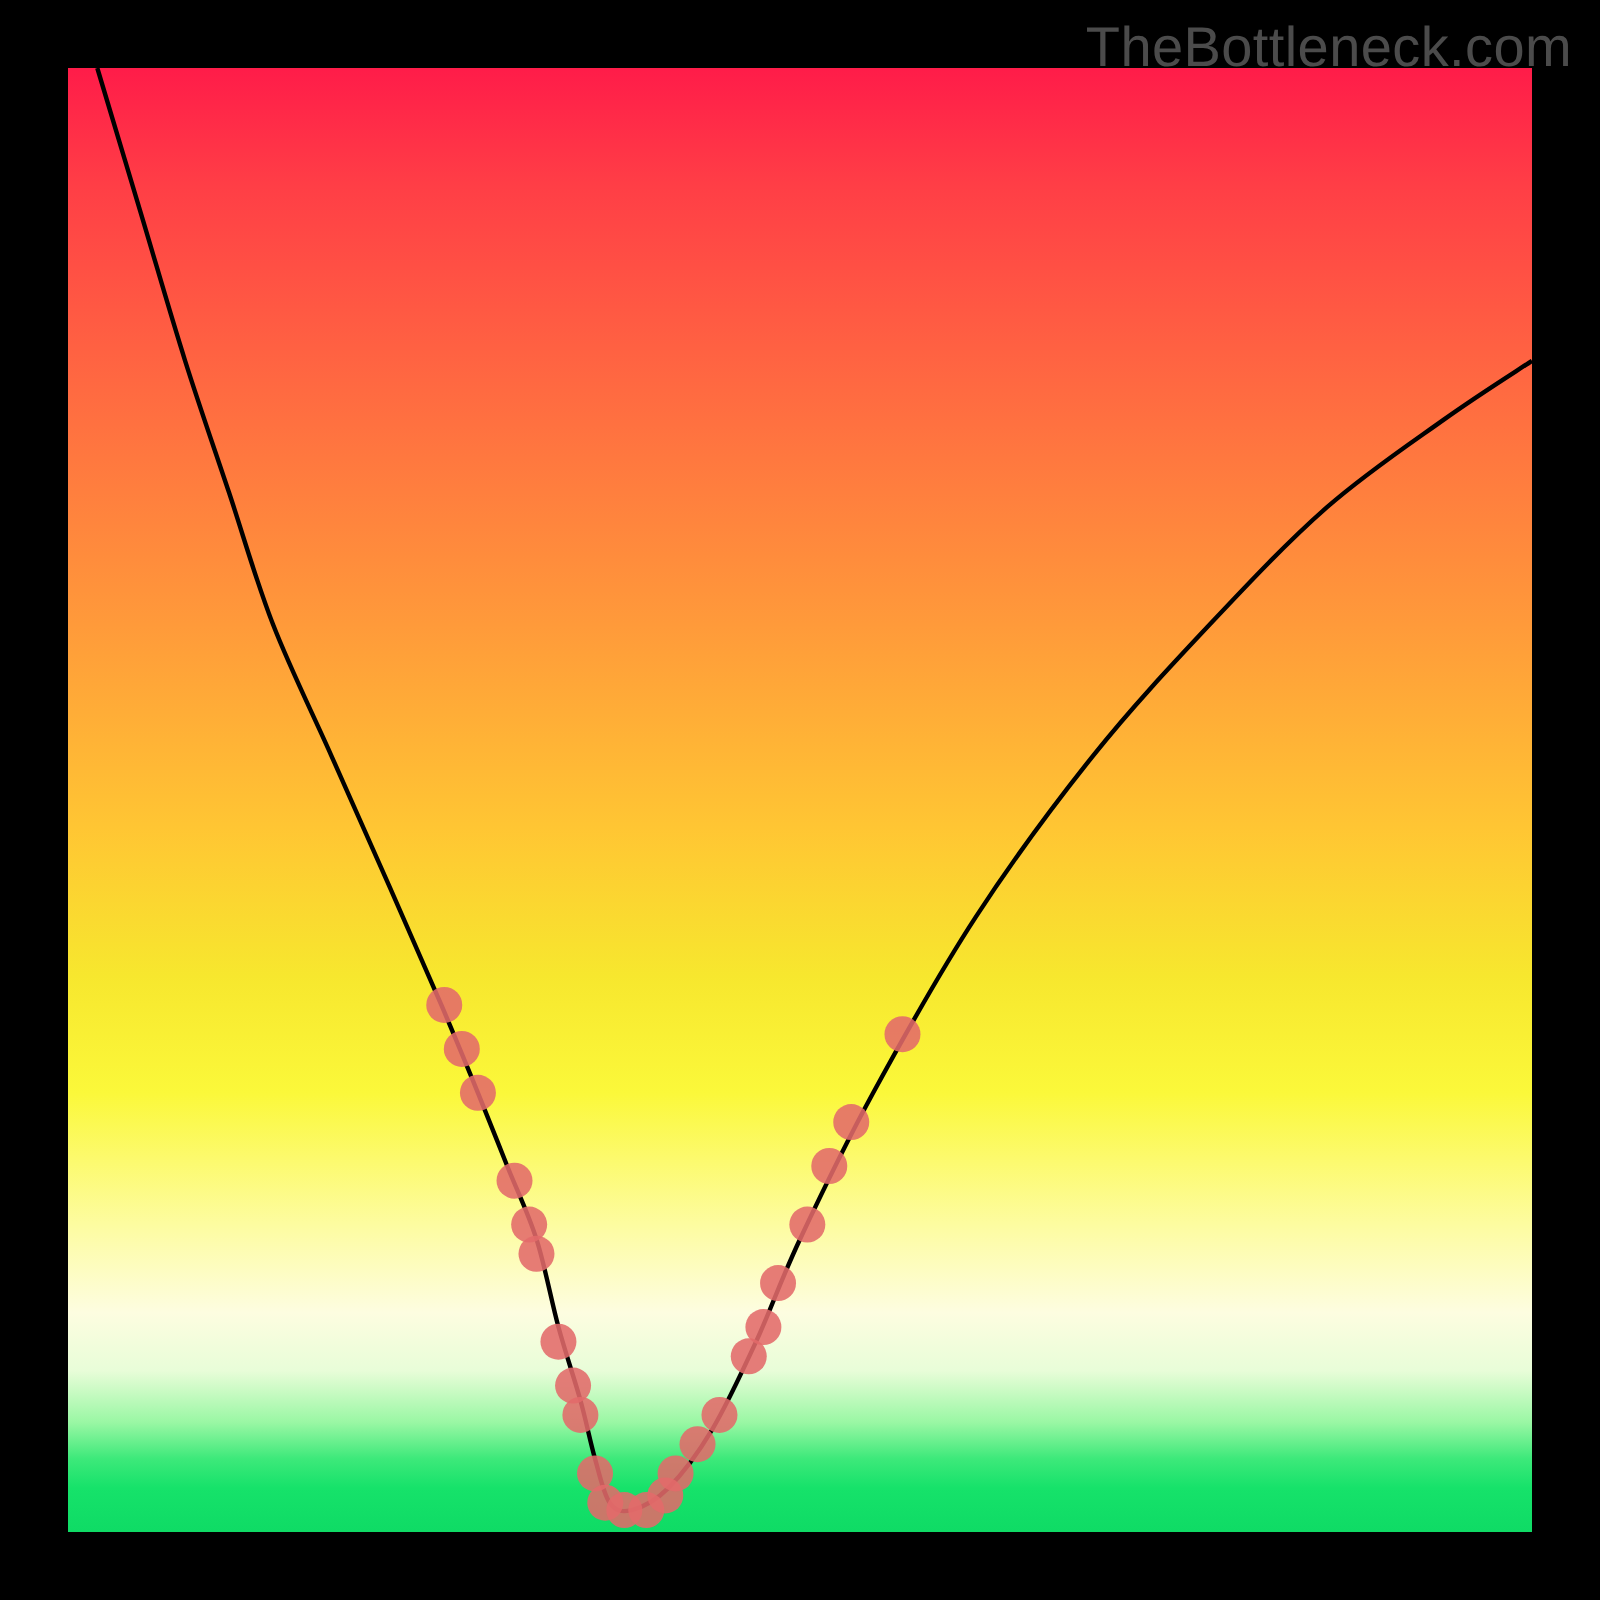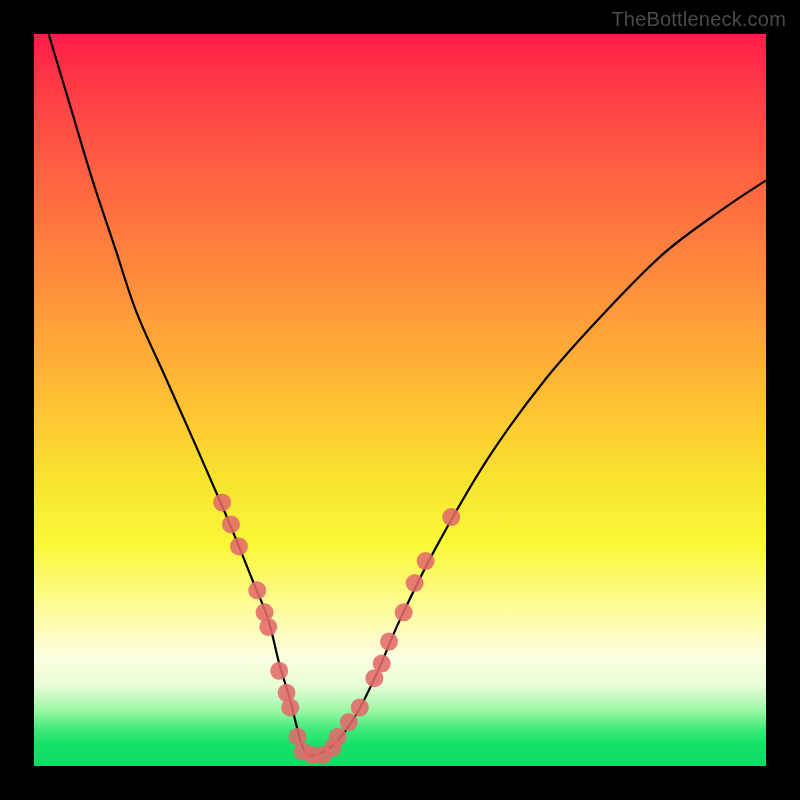--- a/index.html
+++ b/index.html
@@ -31,21 +31,21 @@
       #9af7a4 92.5%,
       #3de97a 95%,
       #16e26a 97%,
       #0fdb65 100%);
   }
   .watermark {
     position: absolute;
     top: 8px;
     right: 14px;
     color: #4b4b4b;
-    font-size: 20px;
+    font-size: 28px;
     font-weight: 500;
     letter-spacing: 0.2px;
     user-select: none;
   }
   svg.plot {
     position: absolute;
     left: 0;
     top: 0;
     width: 732px;
     height: 732px;

